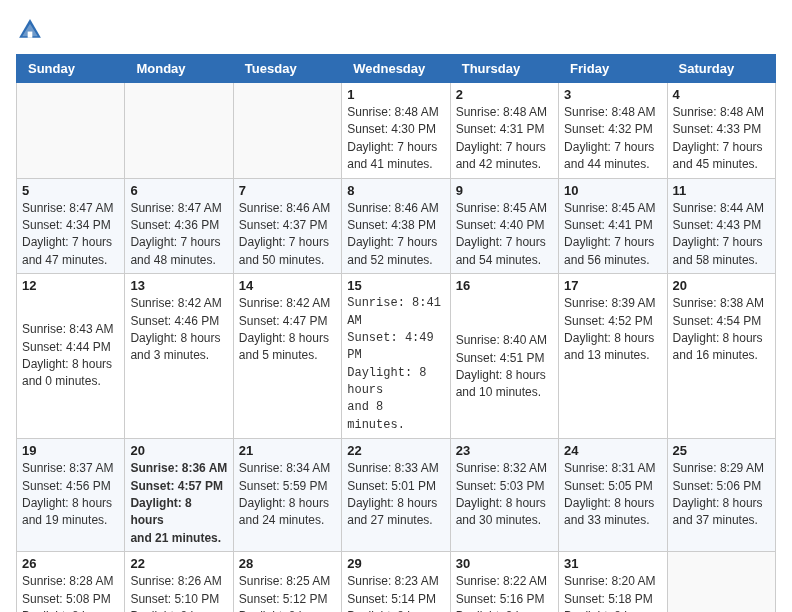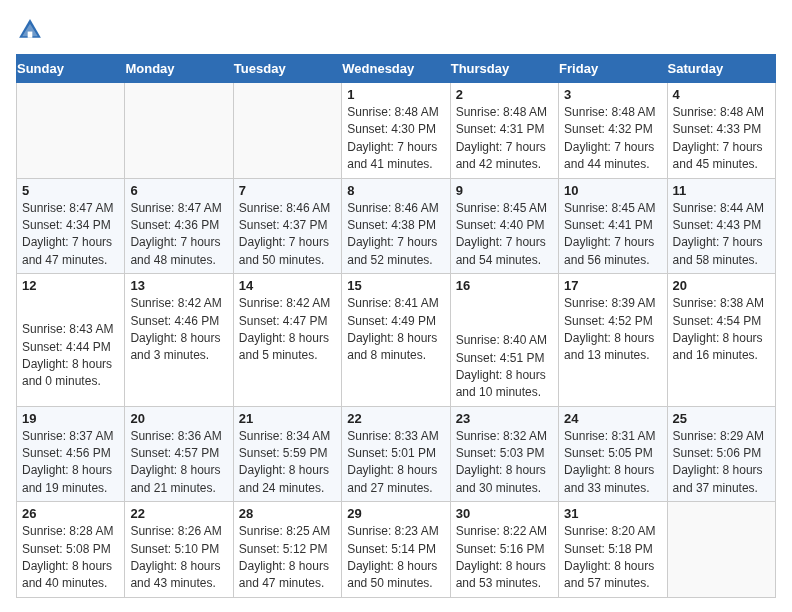--- a/index.html
+++ b/index.html
@@ -47,21 +47,21 @@
       color: #555;
     }
     .calendar {
       width: 100%;
       border-collapse: collapse;
       font-size: 10.5px;
     }
     .calendar thead th {
       background: #2e6db4;
       color: #fff;
-      padding: 6px 0;
+      padding: 6px 11px;
       text-align: left;
       font-size: 13px;
       font-weight: bold;
       border: 1px solid #2e6db4;
     }
     .calendar tbody td {
       border: 1px solid #ccc;
       vertical-align: top;
       padding: 4px 5px;
       width: 108px;
@@ -221,21 +221,21 @@
         </td>
         <td>
           <div class="day-number">14</div>
           <div class="day-info" style="white-space: pre-line;">Sunrise: 8:42 AM
 Sunset: 4:47 PM
 Daylight: 8 hours
 and 5 minutes.</div>
         </td>
         <td>
           <div class="day-number">15</div>
-          <div class="day-info" style="white-space: pre-line;">Sunrise: 8:41 AM
+          <div class="day-info" style="white-space: pre-line; font-family: Liberation Mono, monospace;">Sunrise: 8:41 AM
 Sunset: 4:49 PM
 Daylight: 8 hours
 and 8 minutes.</div>
         </td>
         <td>
           <div class="day-number">16</div>
           <div class="day-info" style="white-space: pre-line; margin-top: 39px;">Sunrise: 8:40 AM
 Sunset: 4:51 PM
 Daylight: 8 hours
 and 10 minutes.</div>
@@ -258,21 +258,21 @@
       <tr>
         <td>
           <div class="day-number">19</div>
           <div class="day-info" style="white-space: pre-line;">Sunrise: 8:37 AM
 Sunset: 4:56 PM
 Daylight: 8 hours
 and 19 minutes.</div>
         </td>
         <td>
           <div class="day-number">20</div>
-          <div class="day-info" style="white-space: pre-line;">Sunrise: 8:36 AM
+          <div class="day-info" style="white-space: pre-line; font-weight: bold;">Sunrise: 8:36 AM
 Sunset: 4:57 PM
 Daylight: 8 hours
 and 21 minutes.</div>
         </td>
         <td>
           <div class="day-number">21</div>
           <div class="day-info" style="white-space: pre-line;">Sunrise: 8:34 AM
 Sunset: 5:59 PM
 Daylight: 8 hours
 and 24 minutes.</div>

